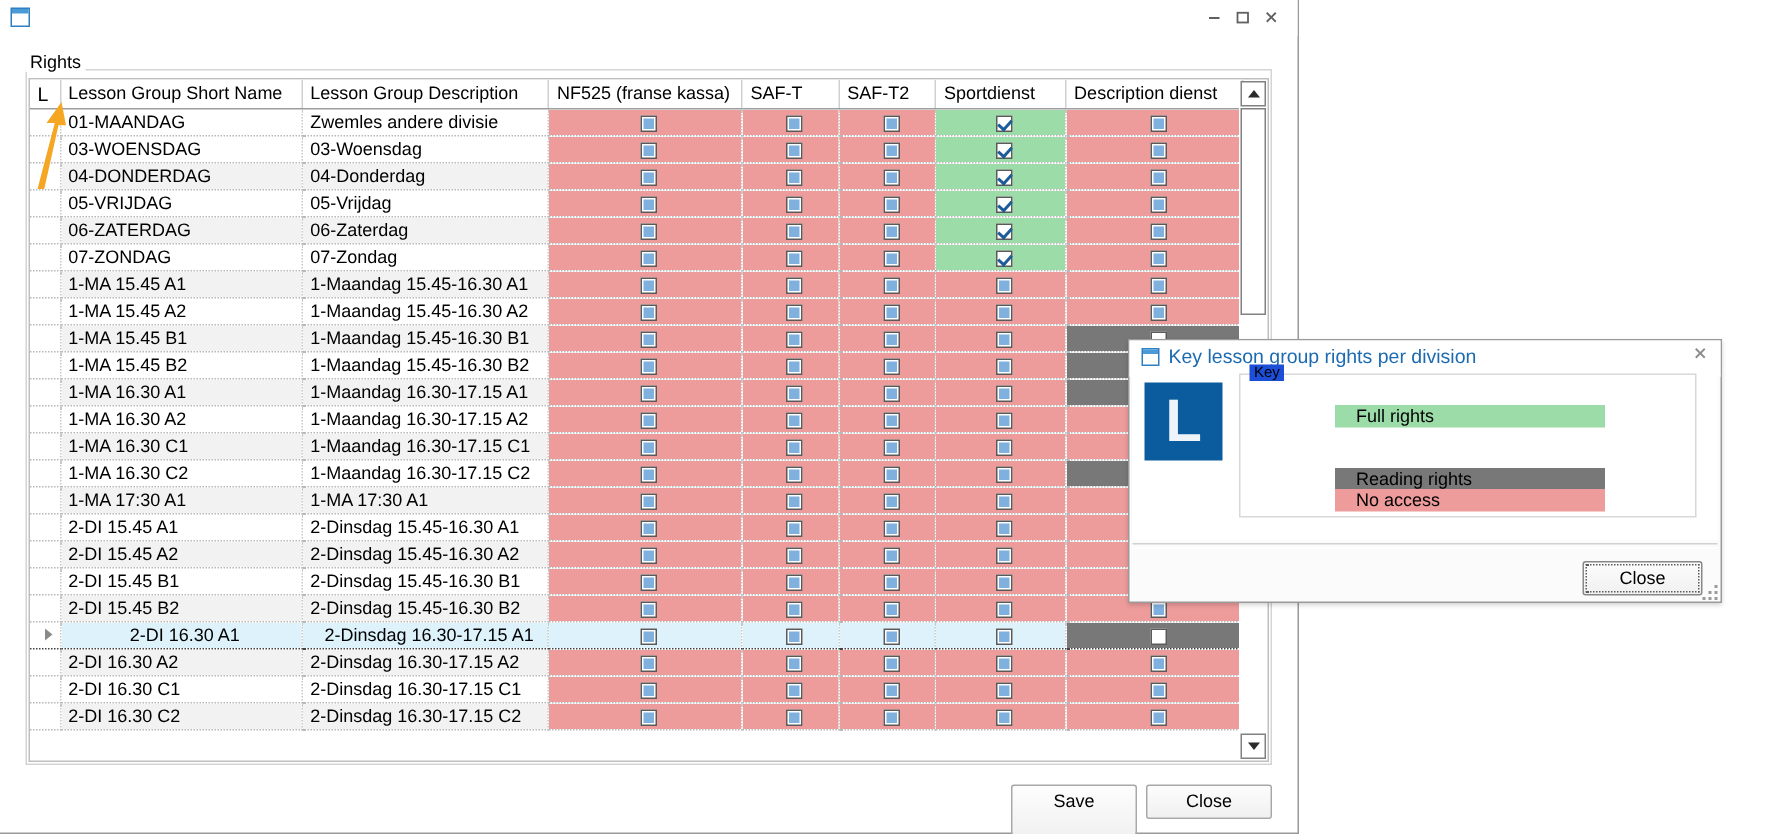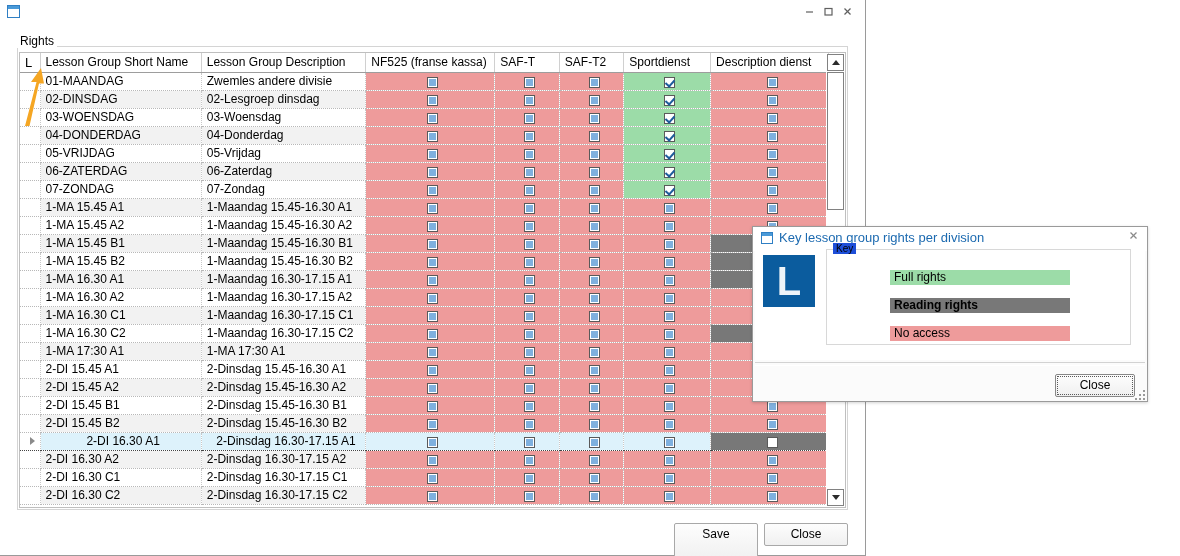--- a/index.html
+++ b/index.html
@@ -406,27 +406,27 @@
     color: #000000;
     z-index: 3;
   }
   .kd-bar {
     position: absolute;
     left: 137px;
     width: 180px;
     height: 15px;
     font-size: 12px;
     line-height: 15px;
-    padding-left: 4px;
+    padding-left: 14px;
     box-sizing: border-box;
     color: #000000;
     white-space: nowrap;
   }
   .kd-bar-full { top: 43px; }
-  .kd-bar-read { top: 71px; color: #000000; font-weight: bold; }
+  .kd-bar-read { top: 85px; color: #000000; }
   .kd-bar-none { top: 99px; }
   .kd-sep {
     position: absolute;
     left: 2px; right: 2px;
     top: 135px;
     height: 2px;
     border-top: 1px solid #d2d2d2;
     border-bottom: 1px solid #ffffff;
   }
   .kd-footer {
@@ -515,30 +515,20 @@
             <tr>
               <td class="rowhdr"></td>
               <td class="c-name">01-MAANDAG</td>
               <td class="c-desc">Zwemles andere divisie</td>
               <td class="cell-perm p-none"><span class="cb filled"></span></td>
               <td class="cell-perm p-none"><span class="cb filled"></span></td>
               <td class="cell-perm p-none"><span class="cb filled"></span></td>
               <td class="cell-perm p-full"><span class="cb checked"></span></td>
               <td class="cell-perm p-none"><span class="cb filled"></span></td>
             </tr>
-            <tr class="alt">
-              <td class="rowhdr"></td>
-              <td class="c-name">02-DINSDAG</td>
-              <td class="c-desc">02-Lesgroep dinsdag</td>
-              <td class="cell-perm p-none"><span class="cb filled"></span></td>
-              <td class="cell-perm p-none"><span class="cb filled"></span></td>
-              <td class="cell-perm p-none"><span class="cb filled"></span></td>
-              <td class="cell-perm p-full"><span class="cb checked"></span></td>
-              <td class="cell-perm p-none"><span class="cb filled"></span></td>
-            </tr>
             <tr>
               <td class="rowhdr"></td>
               <td class="c-name">03-WOENSDAG</td>
               <td class="c-desc">03-Woensdag</td>
               <td class="cell-perm p-none"><span class="cb filled"></span></td>
               <td class="cell-perm p-none"><span class="cb filled"></span></td>
               <td class="cell-perm p-none"><span class="cb filled"></span></td>
               <td class="cell-perm p-full"><span class="cb checked"></span></td>
               <td class="cell-perm p-none"><span class="cb filled"></span></td>
             </tr>

